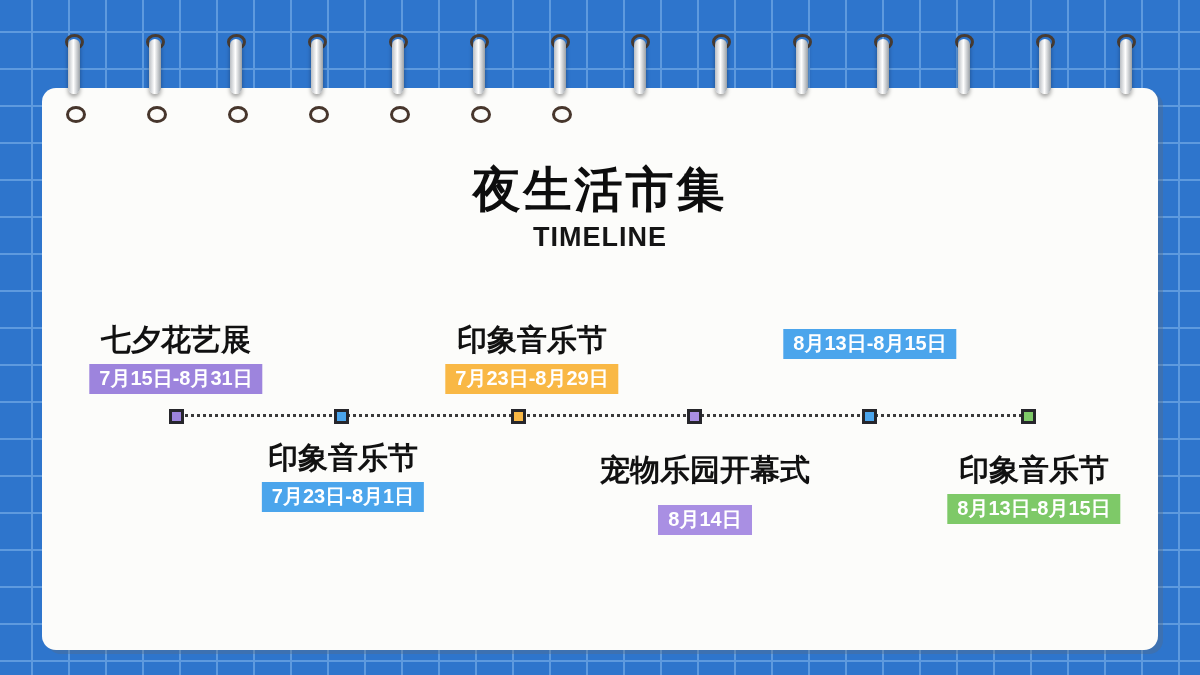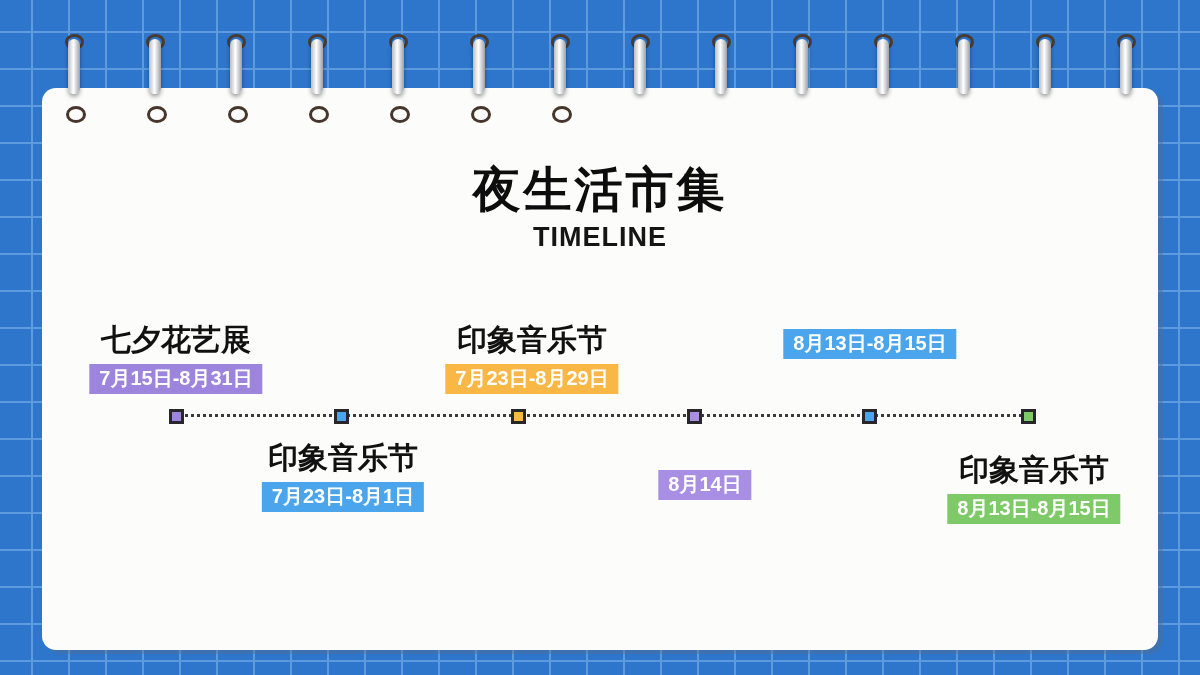--- a/index.html
+++ b/index.html
@@ -180,20 +180,21 @@
     <span class="marker mk3" style="background-color: rgb(249, 184, 69);"></span>
     <span class="marker mk4" style="background-color: rgb(169, 143, 227);"></span>
     <span class="marker mk5" style="background-color: rgb(75, 165, 236);"></span>
     <span class="marker mk6" style="background-color: rgb(126, 201, 104);"></span>
 
     <div class="event ev-b1">
       <div class="ev-name">印象音乐节</div>
       <span class="date-tag" style="background-color: rgb(75, 165, 236);">7月23日-8月1日</span>
     </div>
     <div class="event ev-b2">
+      <div class="ev-name">宠物乐园开幕式</div>
       <span class="date-tag" style="background-color: rgb(169, 143, 227); margin-top: 18px;">8月14日</span>
     </div>
     <div class="event ev-b3">
       <div class="ev-name">印象音乐节</div>
       <span class="date-tag" style="background-color: rgb(126, 201, 104);">8月13日-8月15日</span>
     </div>
 
   </div>
 </div>
 

